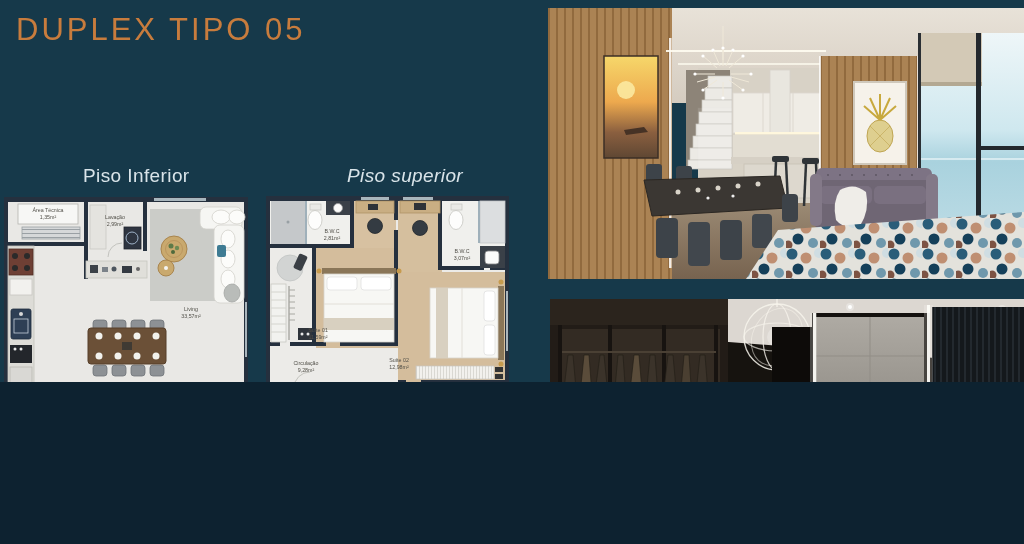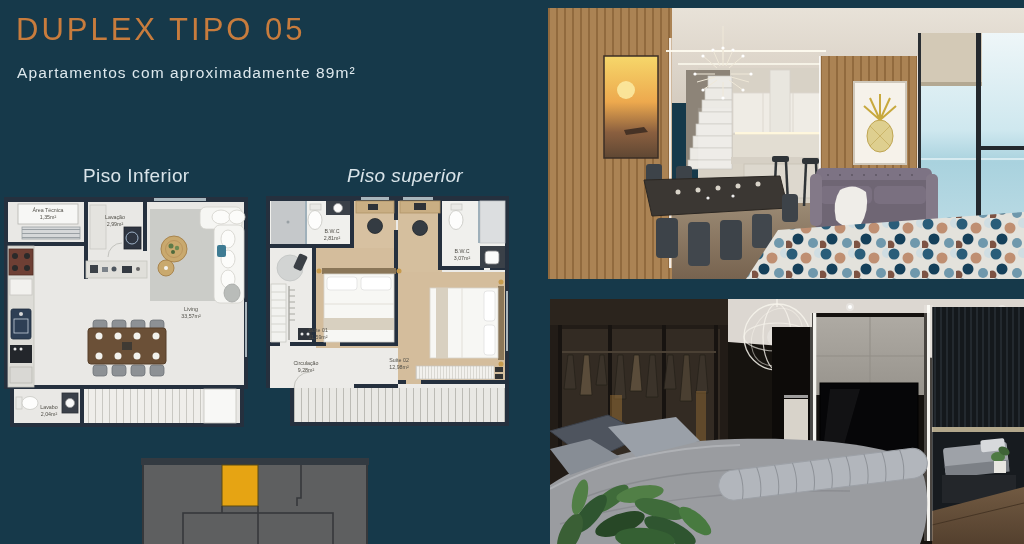--- a/index.html
+++ b/index.html
@@ -1,36 +1,35 @@
 <!DOCTYPE html>
 <html><head>
 <meta charset="utf-8">
 <style>
   html,body{margin:0;padding:0;background:#0d2230;}
-  .page{position:relative;width:1024px;height:544px;background:#16394a;overflow:hidden;
+  .page{position:relative;width:1024px;height:382px;background:#16394a;overflow:hidden;
         font-family:"Liberation Sans",sans-serif;text-align:right;}
   .title{position:absolute;left:16px;top:12px;font-size:31px;letter-spacing:3px;
          color:#c87c3d;font-weight:400;white-space:nowrap;}
   .sub{position:absolute;left:17px;color:#dde8ed;font-size:15.5px;letter-spacing:1.1px;
        font-weight:400;white-space:nowrap;}
   .sub1{top:64px;}
   .sub2{top:102px;}
   .plan-label{position:absolute;top:165px;color:#d9e4e9;font-size:19px;letter-spacing:.4px;}
   .pl-lower{left:83px;} .pl-upper{left:347px;font-style:italic;}
   svg{position:absolute;display:block;}
   svg text{font-family:"Liberation Sans",sans-serif;fill:#514f48;}
   .room-name,.room-area{font-size:5.3px;text-anchor:middle;}
 </style>
 </head>
 <body>
 
 <div class="page">
 
   <div class="title">DUPLEX TIPO 05</div>
-  <div class="sub sub1">Apartamentos com aproximadamente 89m²</div>
 
   <div class="plan-label pl-lower">Piso Inferior</div>
   <div class="plan-label pl-upper">Piso superior</div>
 
   <svg viewBox="0 0 244 234" style="left:4px;top:197px;width:244px;height:234px">
     <defs>
       <pattern id="deckV" width="7" height="8" patternUnits="userSpaceOnUse">
         <rect width="7" height="8" fill="#efeeea"></rect>
         <line x1="0.5" y1="0" x2="0.5" y2="8" stroke="#c9c8c2" stroke-width="1"></line>
       </pattern>

